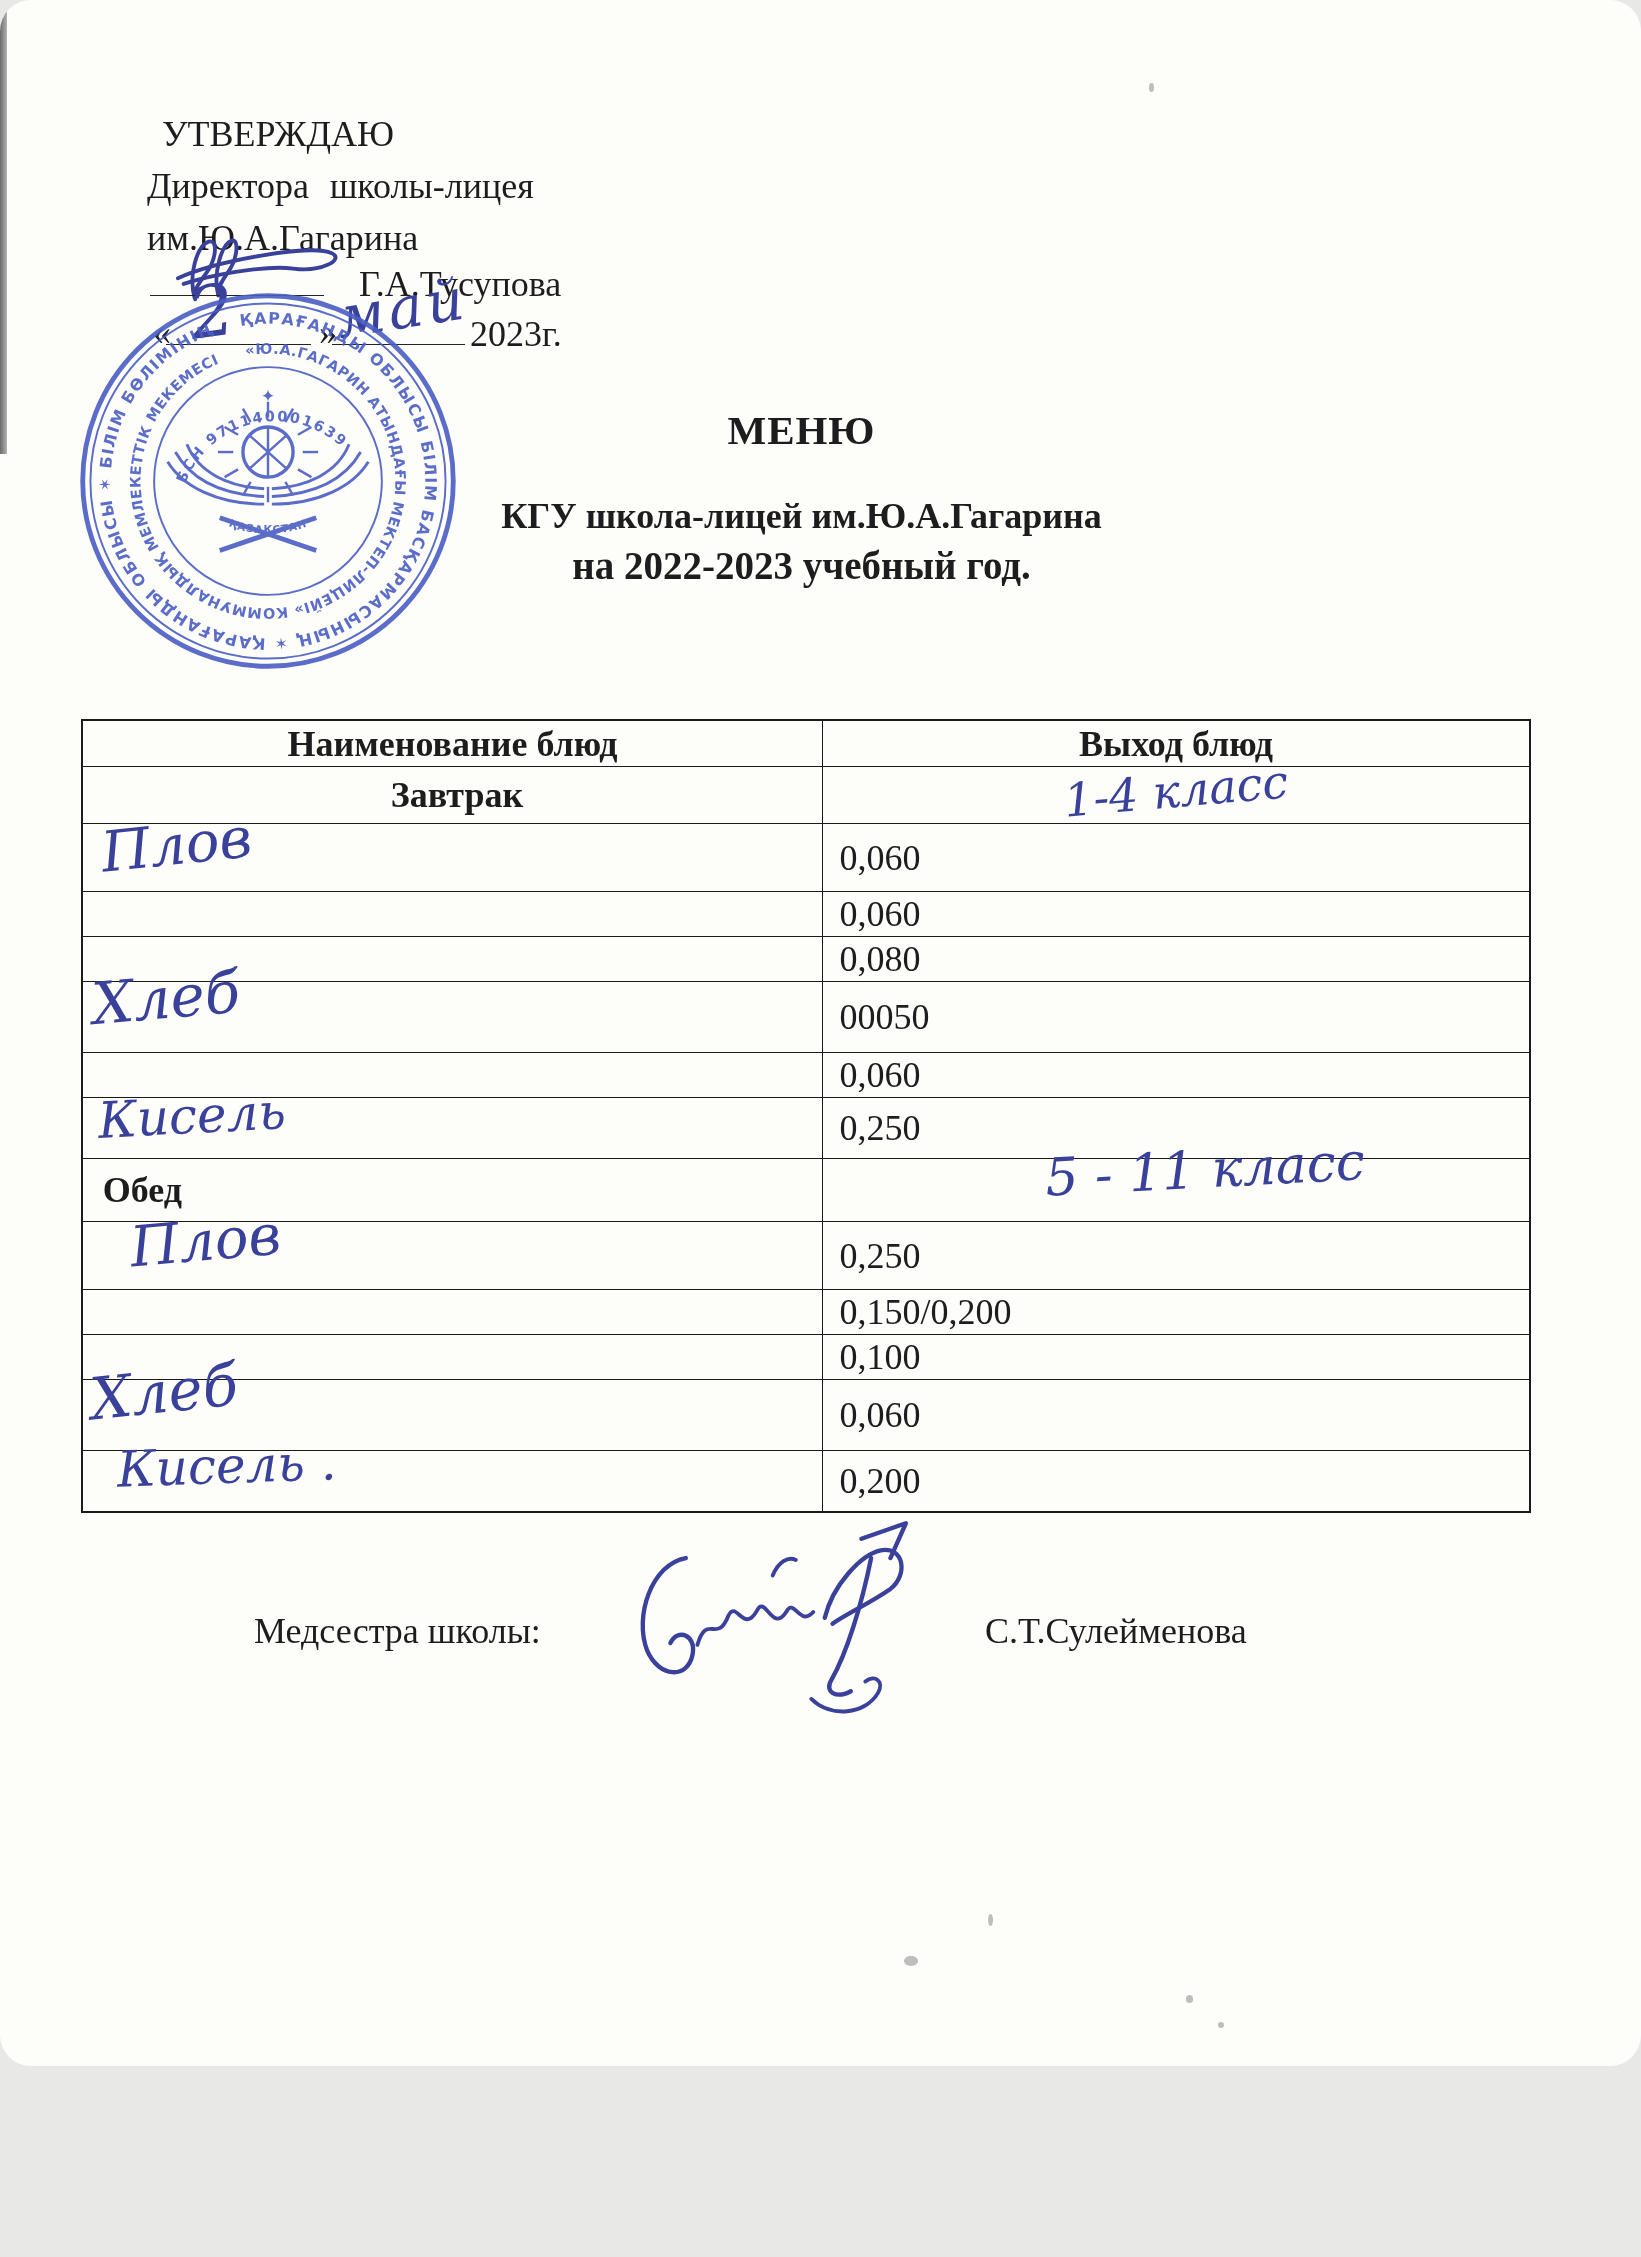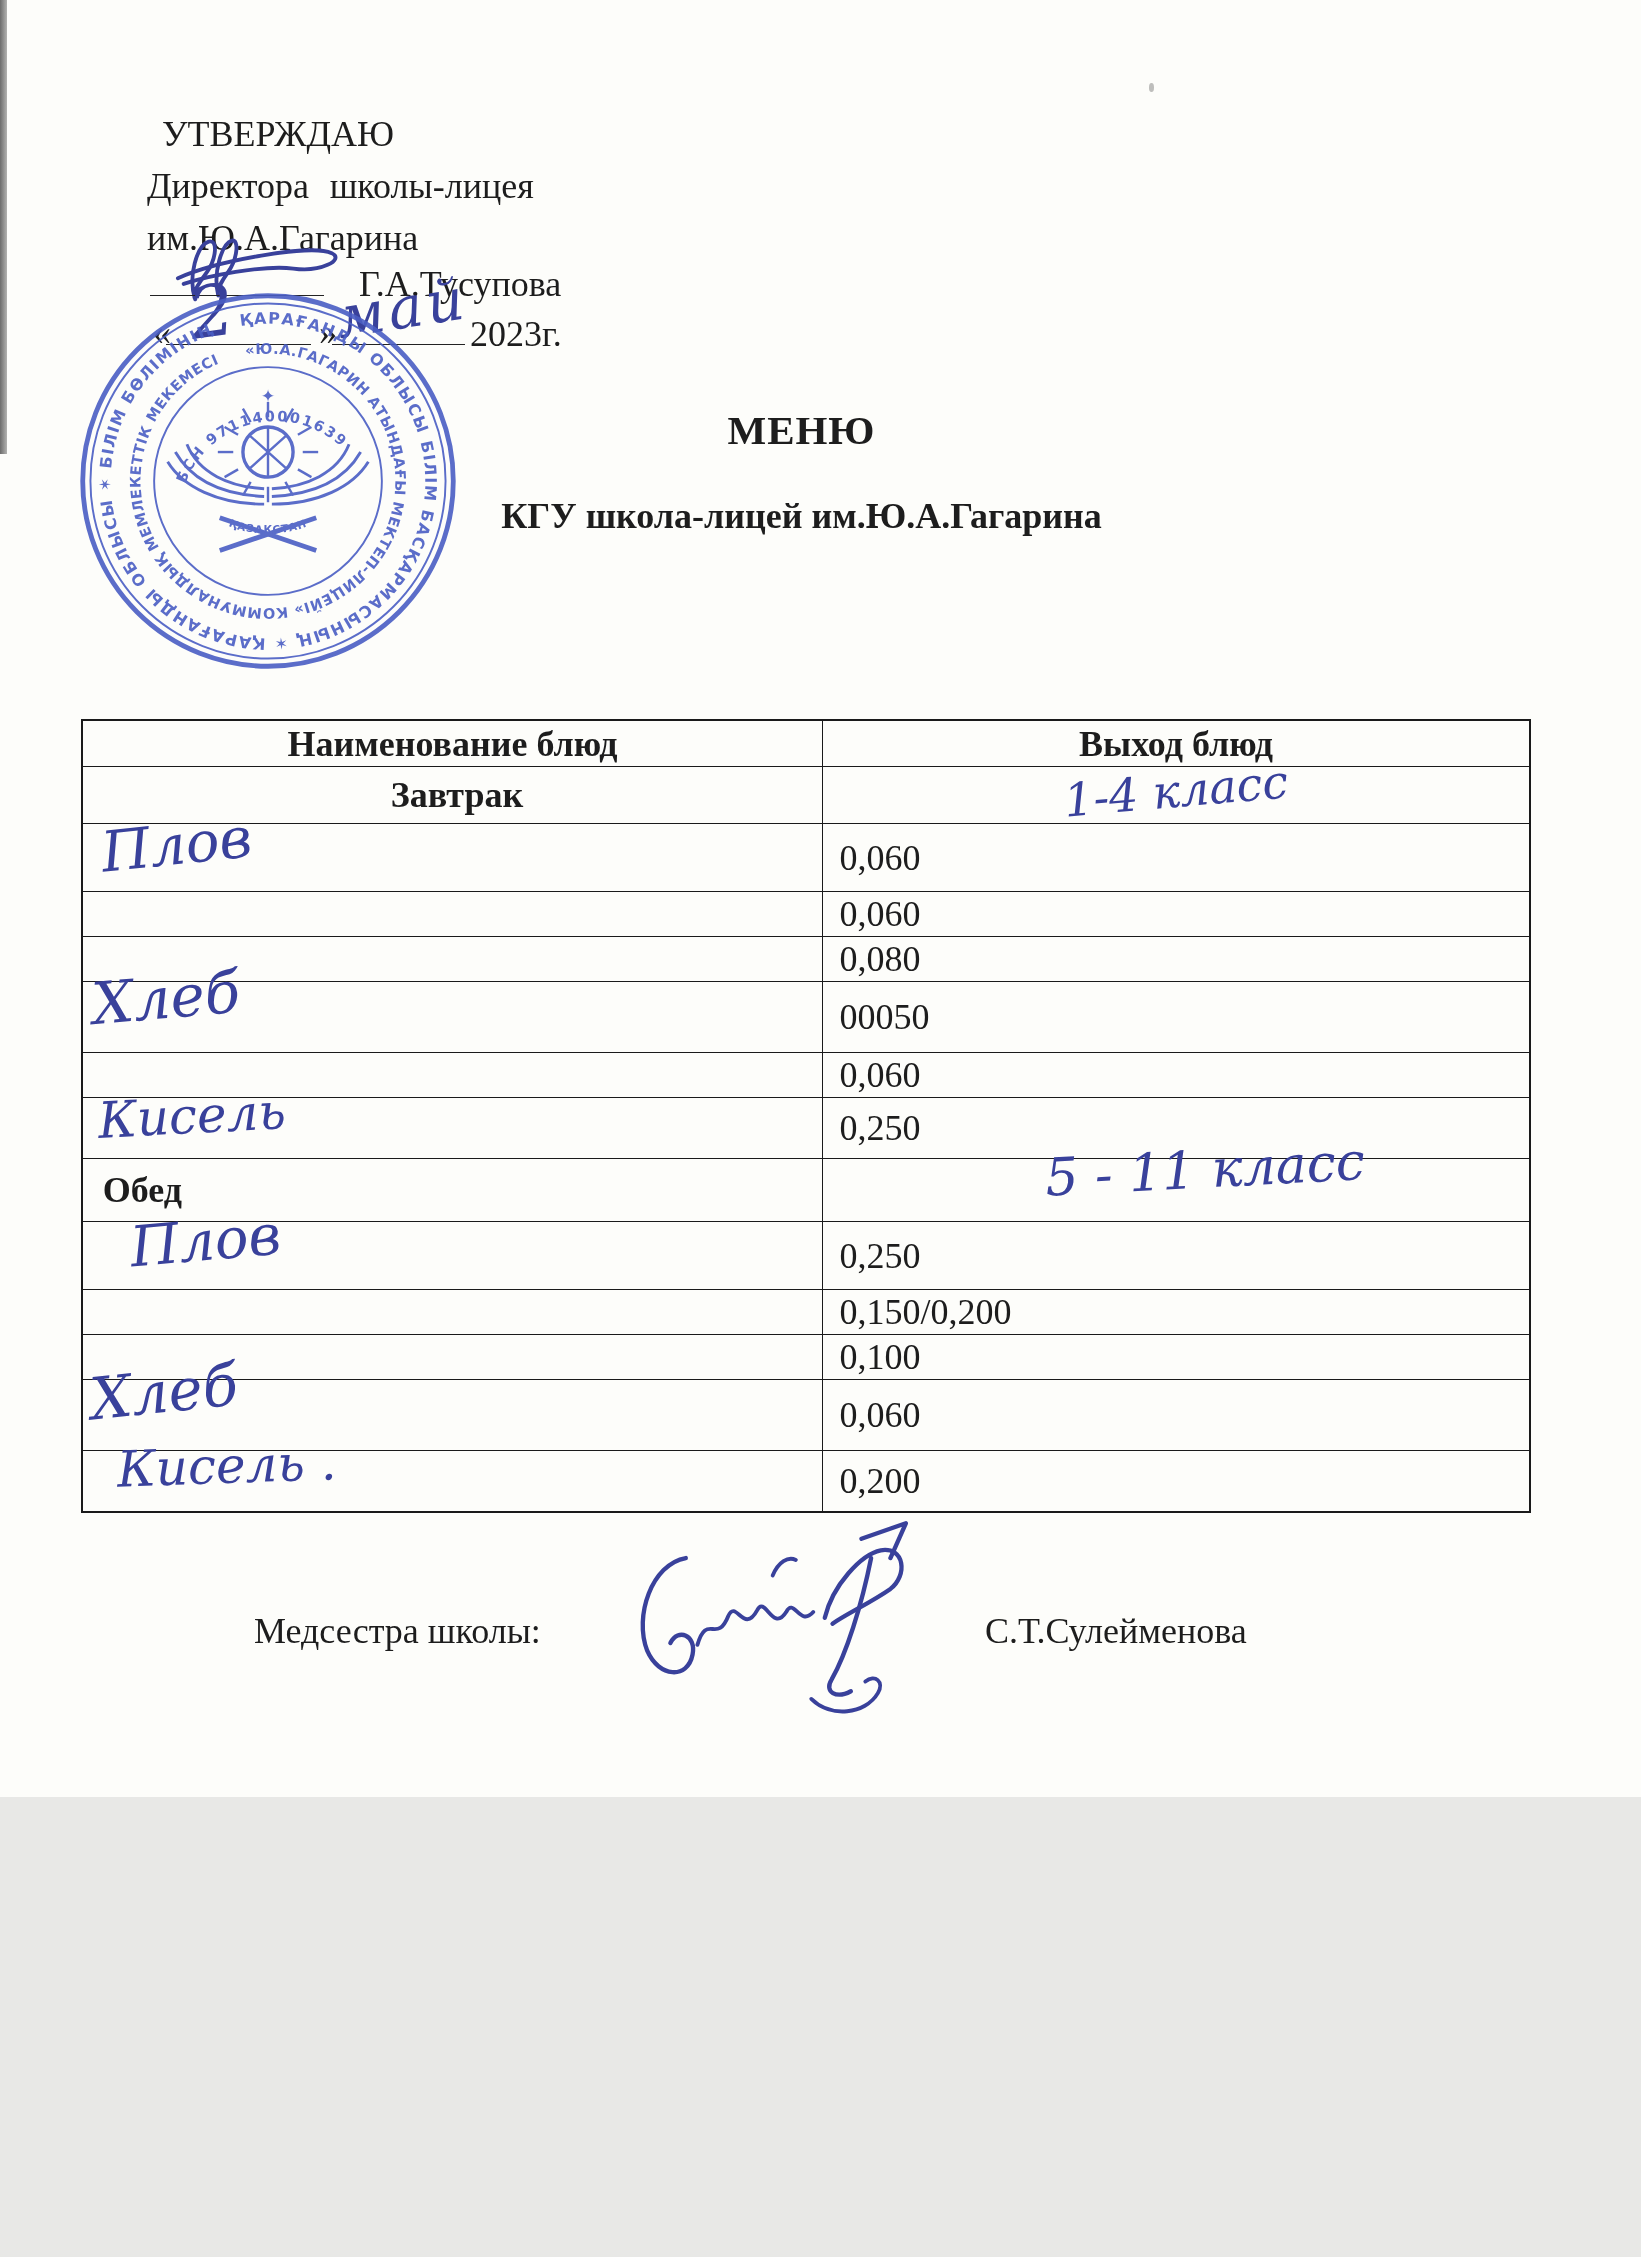--- a/index.html
+++ b/index.html
@@ -3,23 +3,23 @@
 <meta charset="utf-8">
 <style>
   :root{
     --ink:#39419b;
     --stamp:#4a5ec4;
     --text:#1d1d1d;
     --paper:#fdfdfa;
   }
   html,body{margin:0;padding:0;background:#e8e8e6;}
   .page{
-    position:relative;width:1641px;height:1797px;
+    position:relative;width:1641px;height:2066px;
     background:var(--paper);overflow:hidden;
-    font-family:"Liberation Serif","DejaVu Serif",serif;color:var(--text);
+    font-family:"Liberation Serif","DejaVu Serif",serif;color:var(--text);border-radius:31px;
   }
   
   .edge-strip{position:absolute;left:0;width:6.8px;background:linear-gradient(90deg,#3c3c3c,#9a9a98);}
   .edge-strip.top{top:0;height:454px;opacity:.75;}
   .edge-strip.bottom{top:2086px;height:172px;opacity:.7;}
   .speck{position:absolute;background:#8b8b89;border-radius:50%;opacity:.55;}
   .ink-blot{position:absolute;left:251px;top:2234px;width:9.7px;height:23px;background:#15152a;border-radius:3.9px;transform:rotate(8deg);}
   
   .approval-line{position:absolute;font-size:36px;white-space:nowrap;}
   .l1{left:162px;top:113px;}
@@ -167,20 +167,21 @@
       </g>
       <text font-size="11" letter-spacing="1" stroke="none">
         <textPath href="#banner-arc" startOffset="50%" text-anchor="middle">ҚАЗАҚСТАН</textPath>
       </text>
     </g>
   </svg>
 
   <div class="title-block">
     <div class="menu-heading">МЕНЮ</div>
     <div class="school-line1">КГУ школа-лицей им.Ю.А.Гагарина</div>
+    <div class="school-line2">на 2022-2023 учебный год.</div>
   </div>
 
   <table class="menu-table">
     <colgroup>
         <col style="width:740px">
         <col style="width:707px">
       </colgroup>
     <thead>
       <tr>
         <th>Наименование блюд</th>

